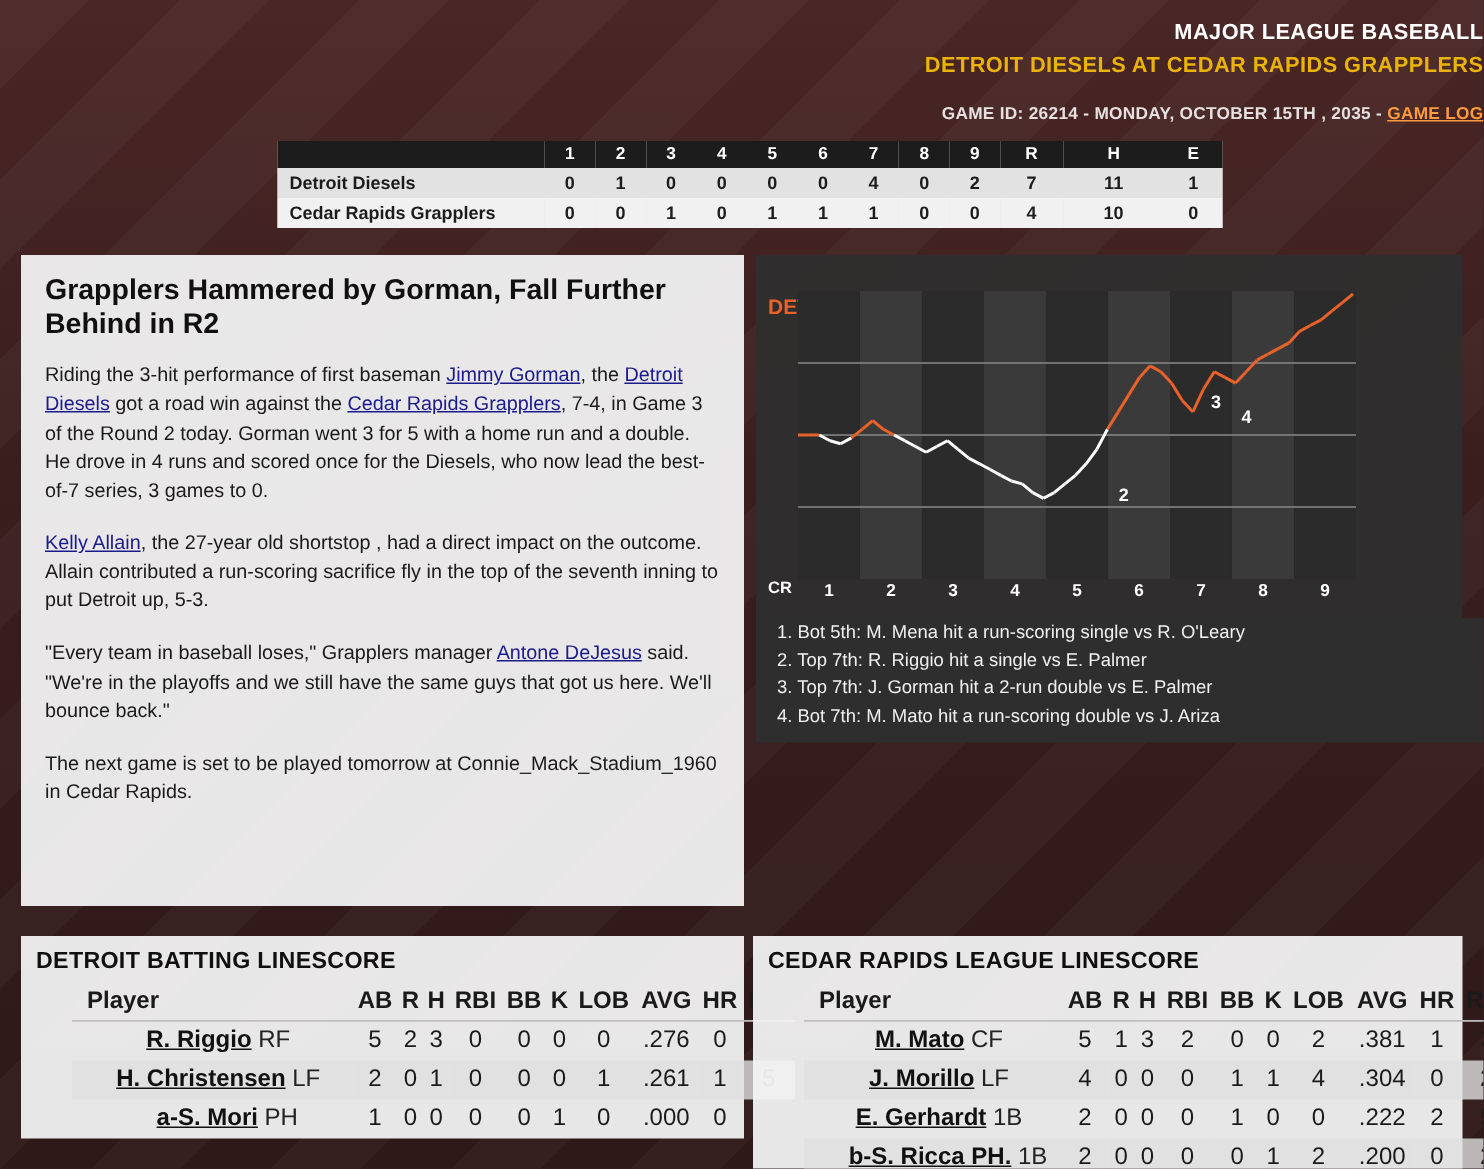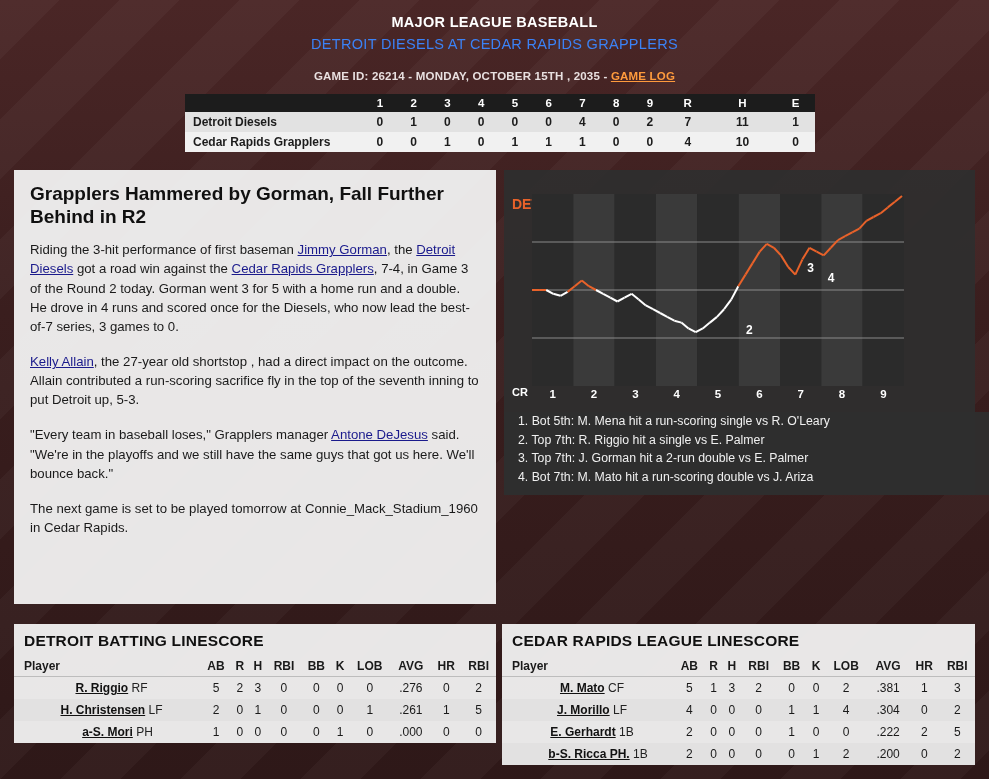--- a/index.html
+++ b/index.html
@@ -7,23 +7,23 @@
     width:989px;height:779px;overflow:hidden;
     background:#3a2020;
     background-image:
       linear-gradient(135deg, rgba(255,255,255,0.03) 25%, transparent 25%, transparent 50%, rgba(255,255,255,0.03) 50%, rgba(255,255,255,0.03) 75%, transparent 75%),
       linear-gradient(to bottom, #4a2626 0%, #3a1e1e 40%, #2e1818 100%);
     background-size:120px 120px, 100% 100%;
     font-family:"Liberation Sans", sans-serif;
     color:#eee;
     position:relative;
   }
-  .header{padding-top:14px;text-align:center;}
+  .header{padding-top:14px;text-align:right;}
   .h-league{font-size:14.5px;font-weight:bold;color:#ffffff;letter-spacing:.3px;}
-  .h-match{font-size:14.5px;font-weight:normal;color:#3b82f6;margin-top:6px;letter-spacing:.3px;}
+  .h-match{font-size:14.5px;font-weight:bold;color:#eab308;margin-top:6px;letter-spacing:.3px;}
   .h-game{font-size:11.5px;font-weight:bold;color:#e8e0e0;margin-top:18px;letter-spacing:.2px;}
   .h-game .gl{color:#ff9b3d;text-decoration:underline;cursor:pointer;}
 
   
   .linescore{
     position:absolute;left:185px;top:94px;width:630px;
     border-collapse:collapse;font-size:12px;
     background:rgba(245,245,245,0.92);color:#1c1c1c;
   }
   .linescore th,.linescore td{padding:3px 0;text-align:center;font-weight:bold;}
@@ -52,21 +52,21 @@
   .xaxis span{position:absolute;font-size:11.5px;font-weight:bold;color:#fff;transform:translateX(-50%);}
 
   #events{position:absolute;left:504px;top:412px;width:471px;height:83px;padding:0 14px;}
   .ev{font-size:12.3px;color:#f0f0f0;line-height:1.52;}
 
   
   .box{position:absolute;}
   #detbox{left:14px;top:624px;width:482px;}
   #crbox{left:502px;top:624px;width:473px;}
   .box-title{font-size:15.5px;font-weight:bold;color:#101010;padding:8px 10px 6px 10px;letter-spacing:.2px;}
-  table.bat{width:100%;border-collapse:collapse;font-size:12px;color:#1a1a1a;}
+  table.bat{width:100%;border-collapse:collapse;font-size:16px;color:#1a1a1a;margin-left:34px;}
   table.bat th{font-weight:bold;padding:3px 2px;border-bottom:1px solid #bdbdbd;}
   table.bat th.pl{text-align:left;padding-left:10px;}
   table.bat td{padding:4px 2px;text-align:center;}
   table.bat td.pl{text-align:center;padding-left:10px;}
   table.bat tbody tr:nth-child(even){background:rgba(224,224,224,0.8);}
   .pname{color:#111;text-decoration:underline;cursor:pointer;font-weight:bold;}
   .pos{color:#222;}
   .sub{padding-left:22px !important;}
 </style>
 </head>

